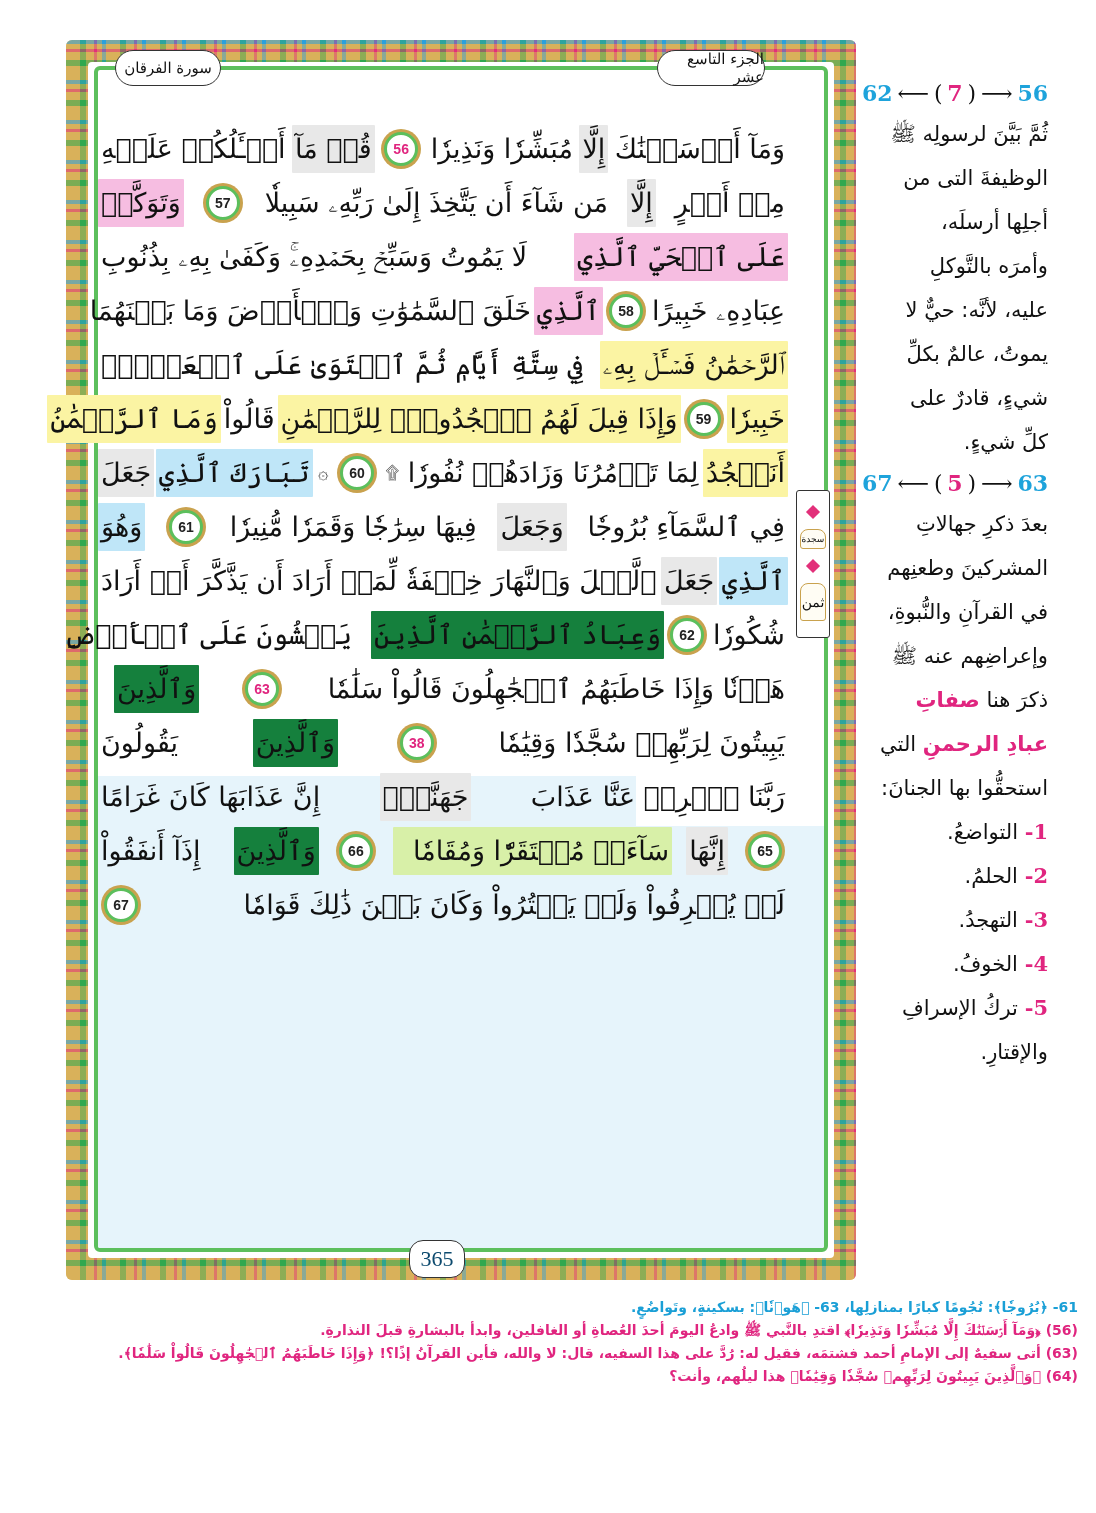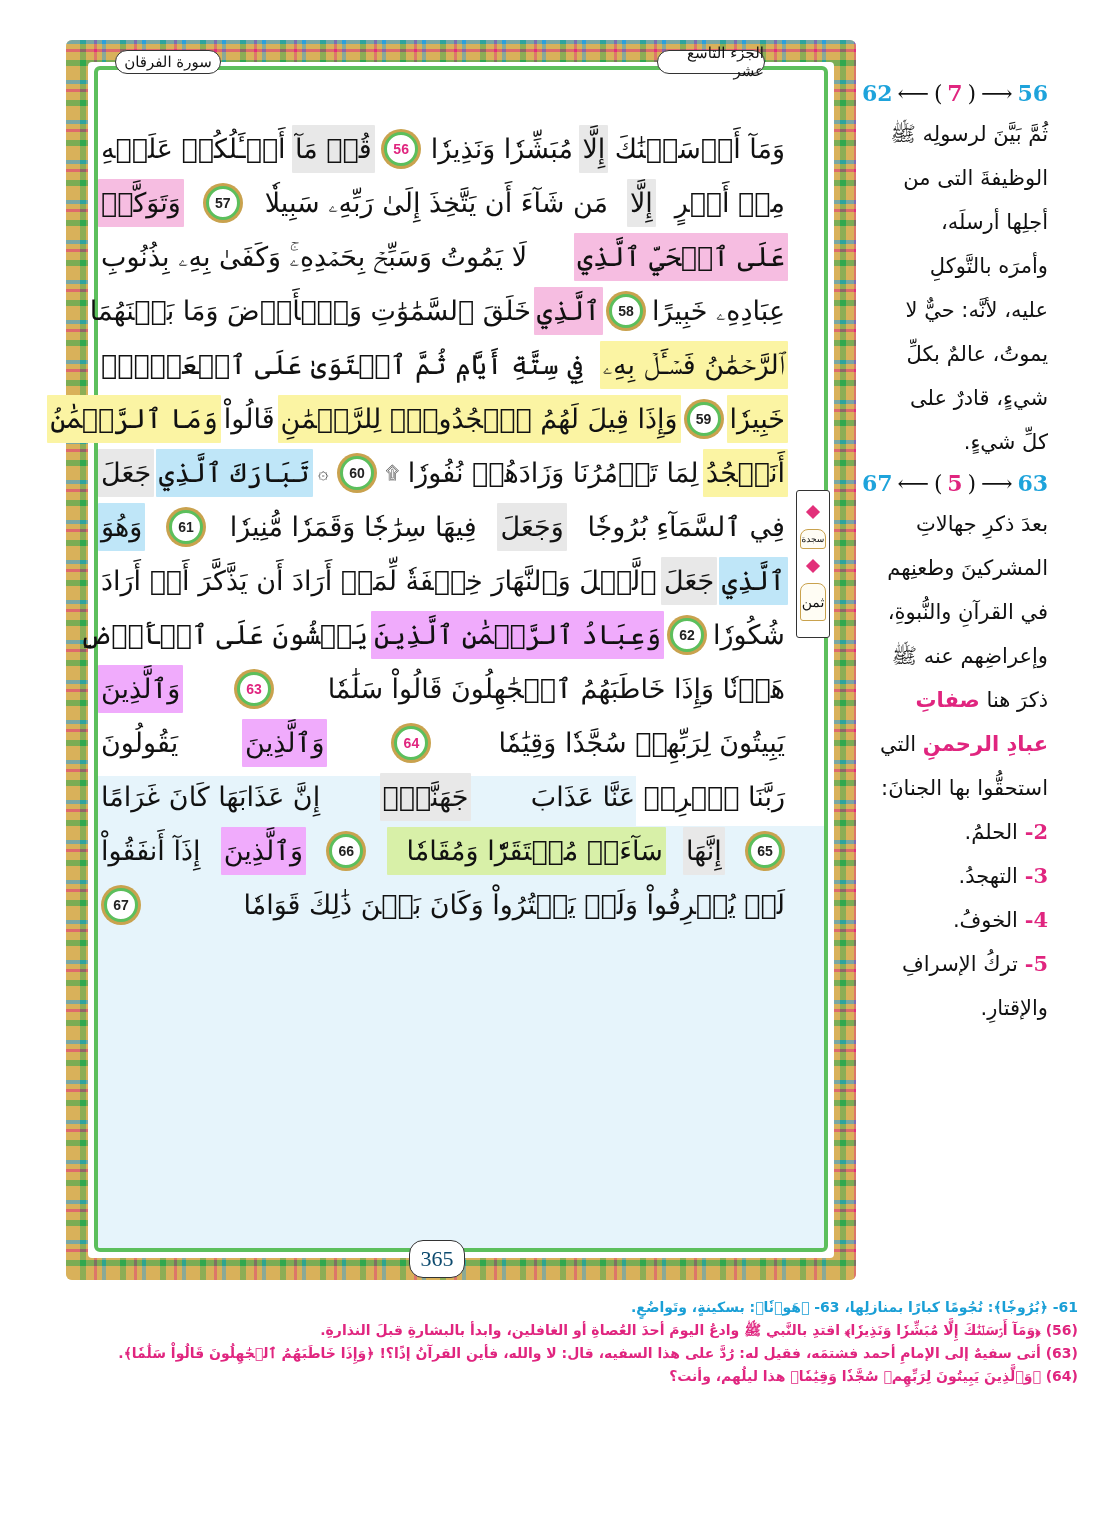--- a/index.html
+++ b/index.html
@@ -32,21 +32,21 @@
   .blue-block {
     position: absolute; left: 0; right: 0; top: 706px; bottom: 0;
     background: #e6f4fb;
   }
   .blue-notch {
     position: absolute; right: 0; top: 706px; width: 188px; height: 50px; background: #ffffff;
   }
 
   
   .cartouche {
-    position: absolute; top: 50px; height: 24px;
+    position: absolute; top: 50px; height: 36px;
     background: #ffffff; border: 1.5px solid #333; border-radius: 18px;
     display: flex; align-items: center; justify-content: center;
     font-family: "DejaVu Serif", serif; font-size: 15px; color: #111; direction: rtl;
     z-index: 3;
   }
   .cartouche.surah { left: 115px; width: 106px; }
   .cartouche.juz { left: 657px; width: 108px; }
 
   .page-number {
     position: absolute; left: 409px; top: 1240px; width: 56px; height: 38px;
@@ -77,21 +77,21 @@
     position: relative; height: 54px; margin-bottom: 0;
     display: flex; flex-direction: row; justify-content: space-between; align-items: center;
     direction: rtl; font-family: "DejaVu Serif", serif; font-size: 27px; color: #111;
     white-space: nowrap; line-height: 48px;
   }
   .seg { padding: 0 3px; border-radius: 1px; }
   .hl-gray { background: #e8e8e8; }
   .hl-pink { background: #f6bde1; }
   .hl-yellow { background: #fbf4a3; }
   .hl-blue { background: #bfe6f8; }
-  .hl-orange { background: #f0abfc; }
+  .hl-orange { background: #15803d; margin-left: 16px; }
   .hl-green { background: #d8f0a8; padding-left: 20px; }
 
   .ayah {
     display: inline-flex; align-items: center; justify-content: center;
     width: 34px; height: 34px; border-radius: 50%;
     border: 3px solid #5cbf5c; background: #ffffff;
     box-shadow: 0 0 0 3px #c9a24e;
     font-family: "Liberation Sans", sans-serif; font-weight: bold; font-size: 14px; color: #222;
     direction: ltr; margin: 0 6px; flex: 0 0 auto;
   }
@@ -208,21 +208,21 @@
       <span class="seg hl-orange">وَعِبَادُ ٱلرَّحۡمَٰنِ ٱلَّذِينَ</span>
       <span class="seg">يَمۡشُونَ عَلَى ٱلۡأَرۡضِ</span>
     </div>
     <div class="qline">
       <span class="seg">هَوۡنٗا وَإِذَا خَاطَبَهُمُ ٱلۡجَٰهِلُونَ قَالُواْ سَلَٰمٗا</span>
       <span class="ayah pink">63</span>
       <span class="seg hl-orange">وَٱلَّذِينَ</span>
     </div>
     <div class="qline">
       <span class="seg">يَبِيتُونَ لِرَبِّهِمۡ سُجَّدٗا وَقِيَٰمٗا</span>
-      <span class="ayah pink">64</span>
+      <span class="ayah pink">38</span>
       <span class="seg hl-orange">وَٱلَّذِينَ</span>
       <span class="seg">يَقُولُونَ</span>
     </div>
     <div class="qline">
       <span class="seg">رَبَّنَا ٱصۡرِفۡ عَنَّا عَذَابَ</span>
       <span class="seg hl-gray">جَهَنَّمَۖ</span>
       <span class="seg">إِنَّ عَذَابَهَا كَانَ غَرَامًا</span>
     </div>
     <div class="qline">
       <span class="ayah">65</span>
@@ -279,20 +279,21 @@
   <div class="side-line">
     <span>ذكرَ هنا</span>
     <span class="mag">صفاتِ</span>
   </div>
   <div class="side-line">
     <span class="mag">عبادِ الرحمنِ</span>
     <span>التي</span>
   </div>
   <div class="side-line">استحقُّوا بها الجنانَ:</div>
   <div id="sideItems">
+      <div class="side-item"><span class="num">1-</span> <span>التواضعُ.</span></div>
       <div class="side-item"><span class="num">2-</span> <span>الحلمُ.</span></div>
       <div class="side-item"><span class="num">3-</span> <span>التهجدُ.</span></div>
       <div class="side-item"><span class="num">4-</span> <span>الخوفُ.</span></div>
       <div class="side-item"><span class="num">5-</span> <span>تركُ الإسرافِ</span></div>
     </div>
   <div class="side-line">والإقتارِ.</div>
 </div>
 
 <div class="notes">
   <div class="note blue">61- ﴿بُرُوجٗا﴾: نُجُومًا كبارًا بمنازلِها، 63- ﴿هَوۡنٗا﴾: بسكينةٍ، وتَواضُعٍ.</div>

